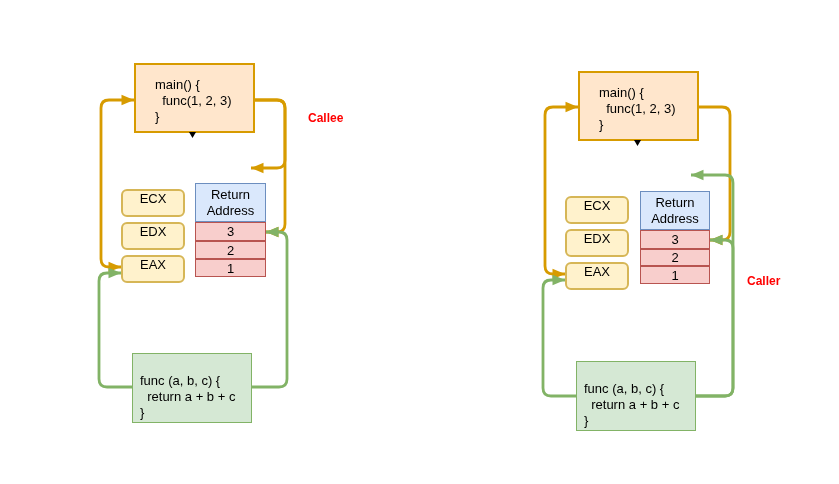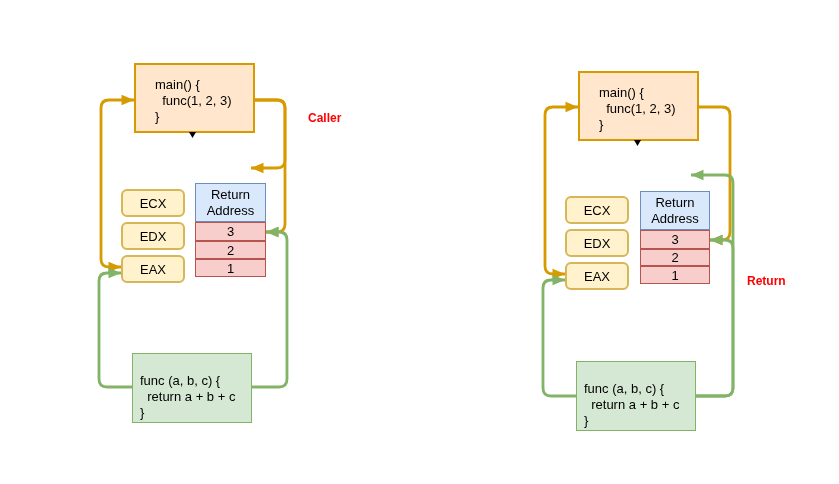--- a/index.html
+++ b/index.html
@@ -30,21 +30,21 @@
     white-space: pre;
     color: #000;
   }
 
   
   .reg {
     background: #FFF2CC;
     border: 2px solid #D6B656;
     border-radius: 6px;
     width: 64px; height: 28px;
-    display: flex; align-items: center; justify-content: center;
+    display: flex; justify-content: center;
     font-size: 13px;
   }
 
   
   .stack-top {
     background: #DAE8FC;
     border: 1.5px solid #6C8EBF;
     display: flex; align-items: center; justify-content: center;
     text-align: center;
     font-size: 13px; line-height: 16px;
@@ -73,21 +73,21 @@
 </head>
 <body>
 
 <div class="canvas">
 
   <section>
 
     <div class="abs box-main" style="left:134px; top:63px; width:121px; height:70px;"></div>
     <div class="code" style="left:155px; top:77px;"><span>main() {</span><br><span>  func(1, 2, 3)</span><br><span>}</span></div>
 
-    <div class="role-label" style="left:308px; top:111px;">Caller</div>
+    <div class="role-label" style="left:308px; top:111px;">Callee</div>
 
     <div class="abs reg" style="left:121px; top:189px;">
       <span>ECX</span>
     </div>
     <div class="abs reg" style="left:121px; top:222px;">
       <span>EDX</span>
     </div>
     <div class="abs reg" style="left:121px; top:255px;">
       <span>EAX</span>
     </div>
@@ -108,21 +108,21 @@
     <div class="abs box-func" style="left:132px; top:353px; width:120px; height:70px;"></div>
     <div class="code" style="left:140px; top:373px;"><span>func (a, b, c) {</span><br><span>  return a + b + c</span><br><span>}</span></div>
 
   </section>
 
   <section>
 
     <div class="abs box-main" style="left:578px; top:71px; width:121px; height:70px;"></div>
     <div class="code" style="left:599px; top:85px;"><span>main() {</span><br><span>  func(1, 2, 3)</span><br><span>}</span></div>
 
-    <div class="role-label" style="left:747px; top:274px;">Return</div>
+    <div class="role-label" style="left:747px; top:274px;">Caller</div>
 
     <div class="abs reg" style="left:565px; top:196px;">
       <span>ECX</span>
     </div>
     <div class="abs reg" style="left:565px; top:229px;">
       <span>EDX</span>
     </div>
     <div class="abs reg" style="left:565px; top:262px;">
       <span>EAX</span>
     </div>

